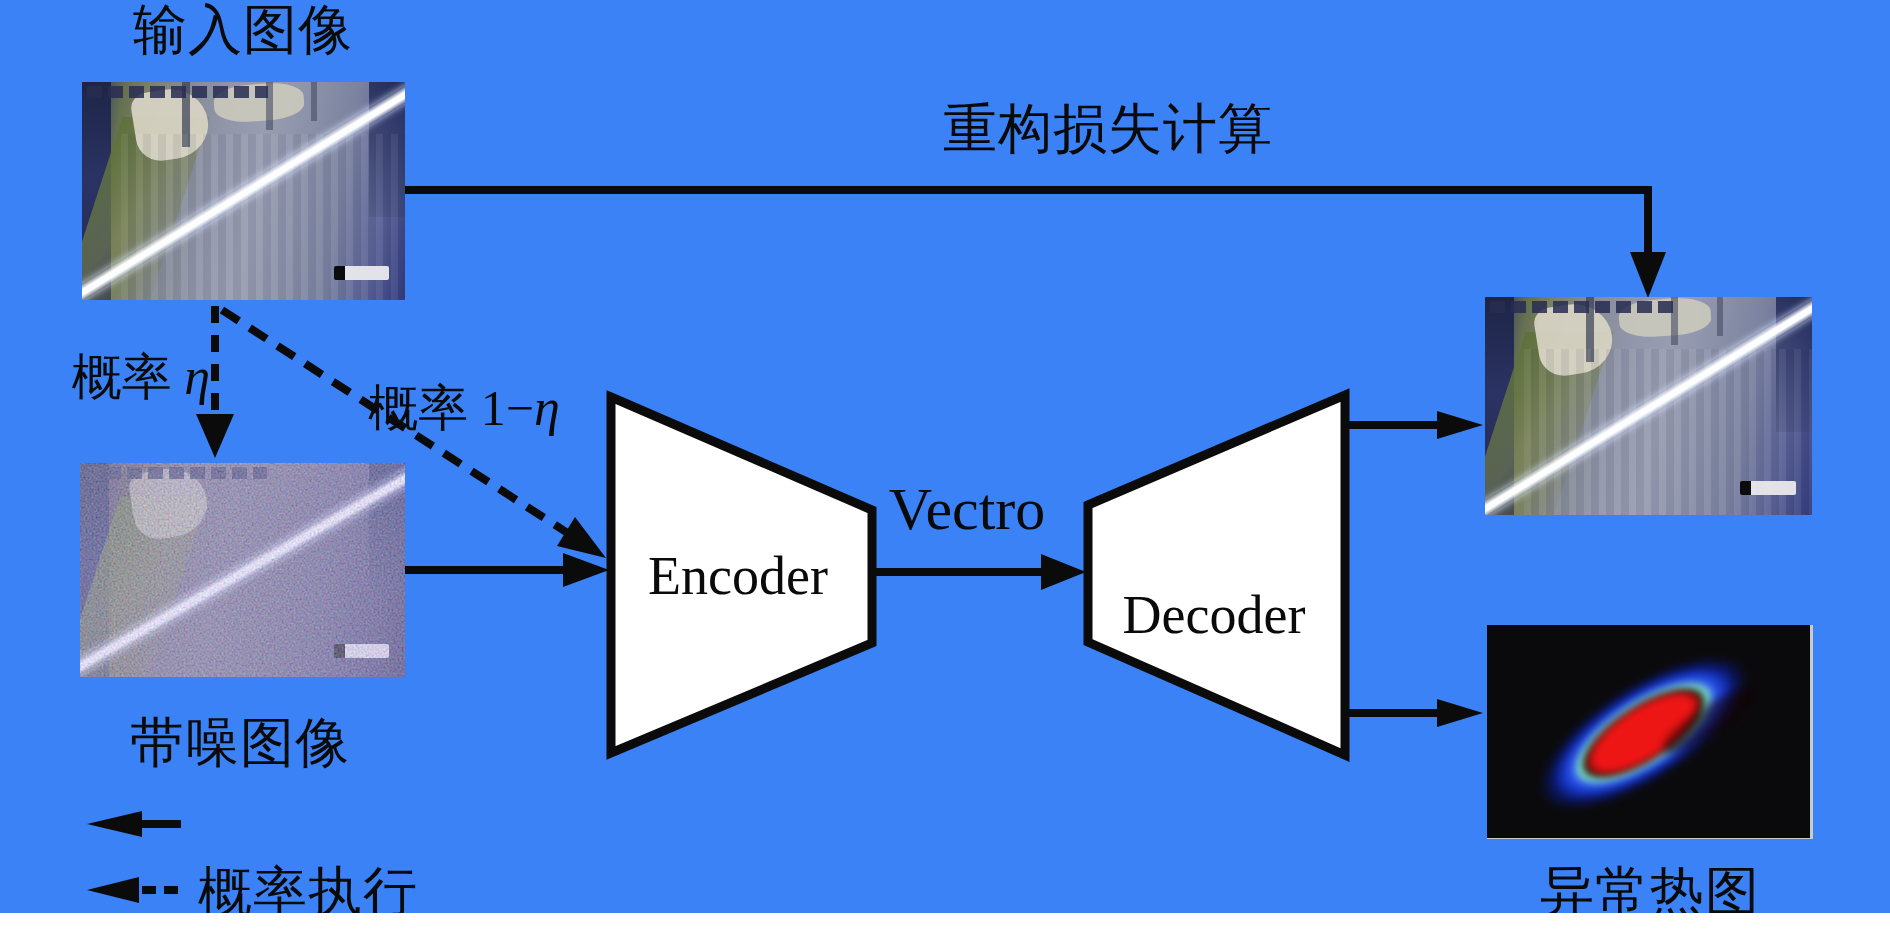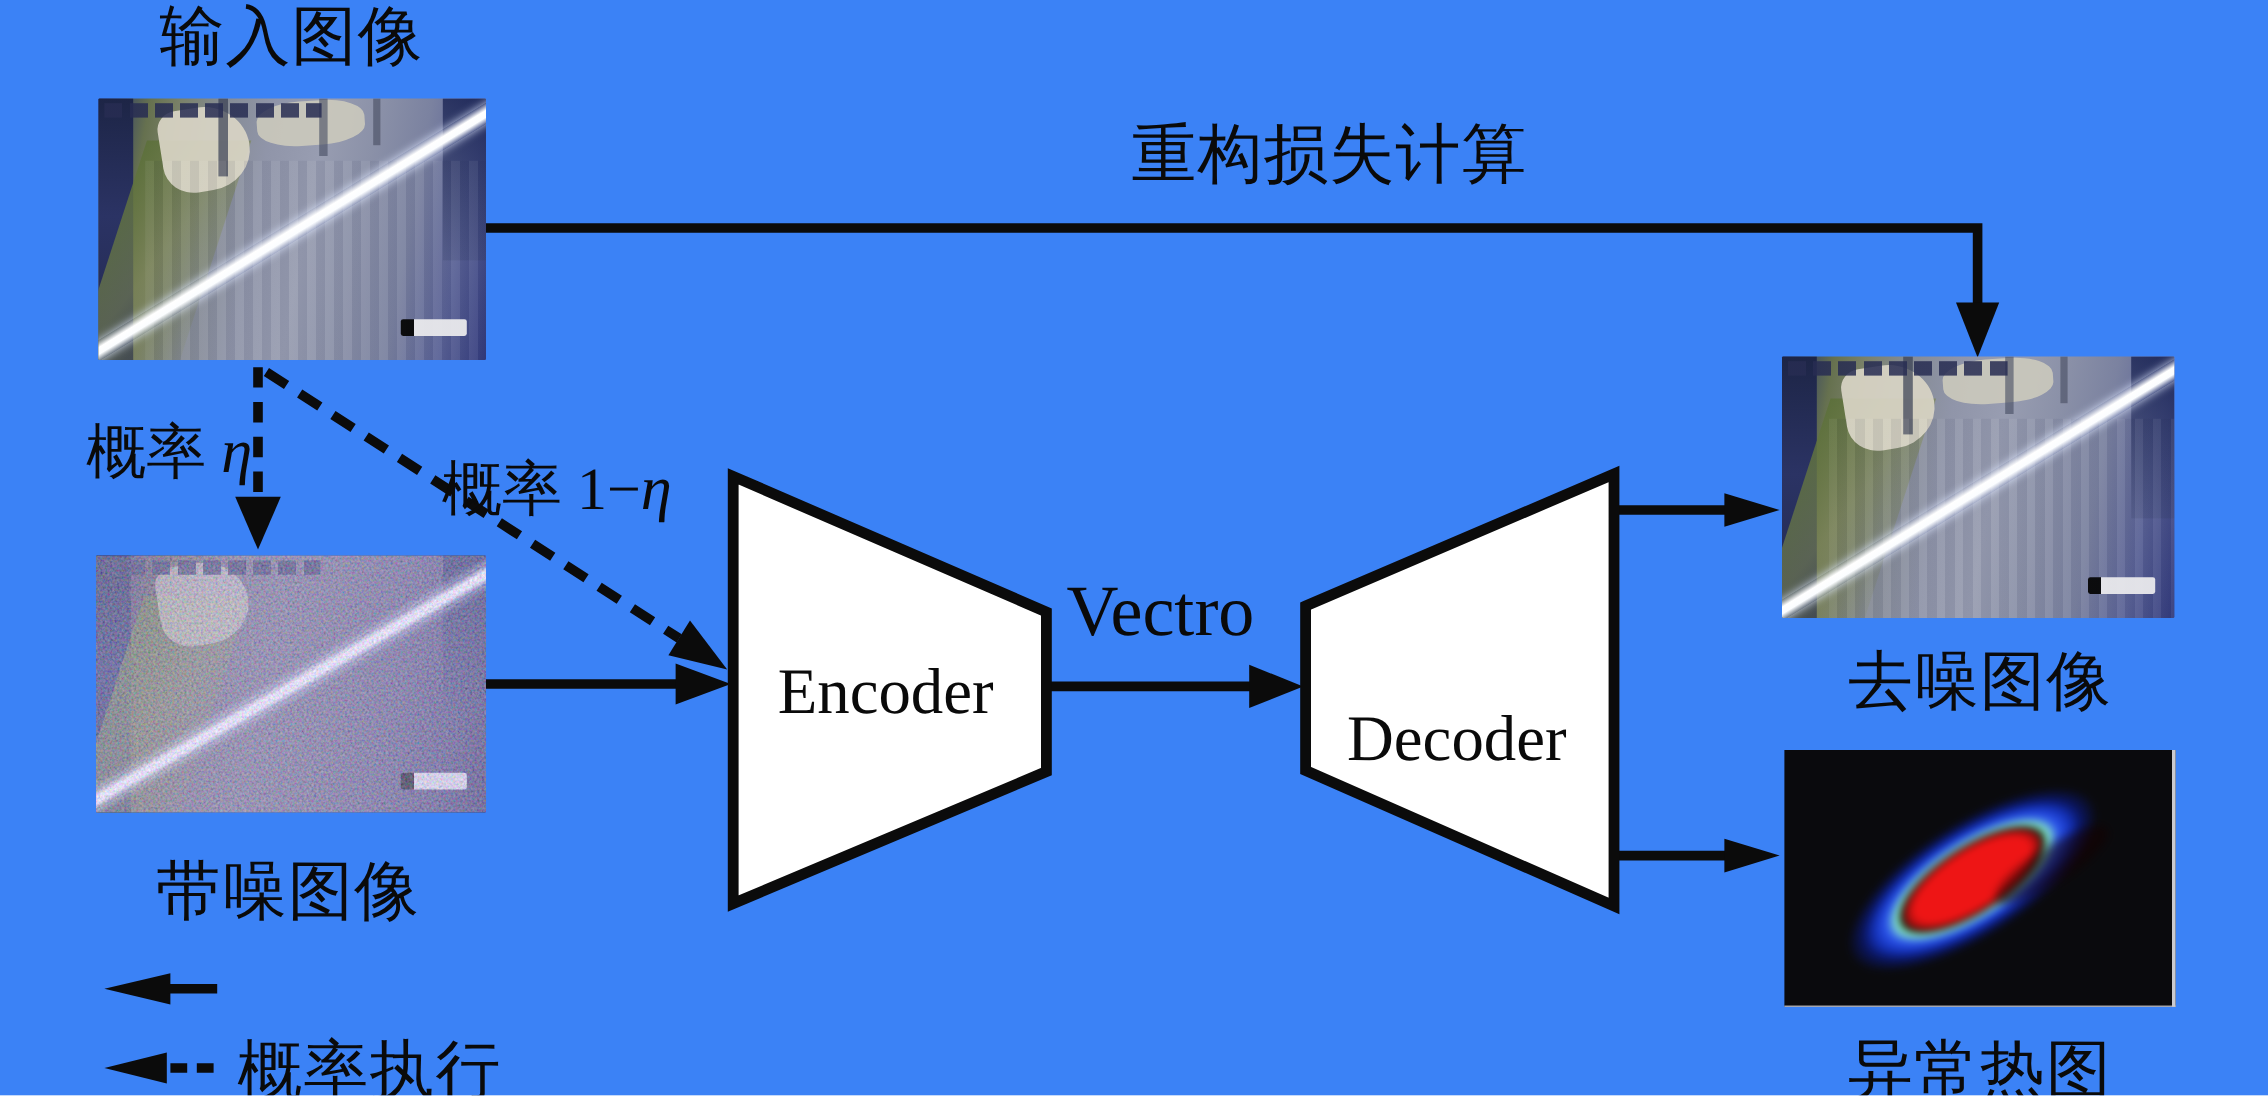--- a/index.html
+++ b/index.html
@@ -163,20 +163,19 @@
   </div>
 
   <div class="label cjk" style="left:240px;top:731px;margin-top:12px;">带噪图像</div>
 
   <div class="label latin" style="left:738px;top:576px;">Encoder</div>
 
   <div class="label small-latin" style="left:967px;top:509px;">Vectro</div>
 
   <div class="label latin" style="left:1214px;top:576px;margin-top:39px;">Decoder</div>
 
-  <div class="label cjk" style="left:1650px;top:568px;">去噪图像</div>
 
   <div class="label cjk" style="left:1650px;top:892px;">异常热图</div>
 
 
   <div class="label cjk" style="left:308px;top:892px;">概率执行</div>
 
 </div>
 
 </body></html>

